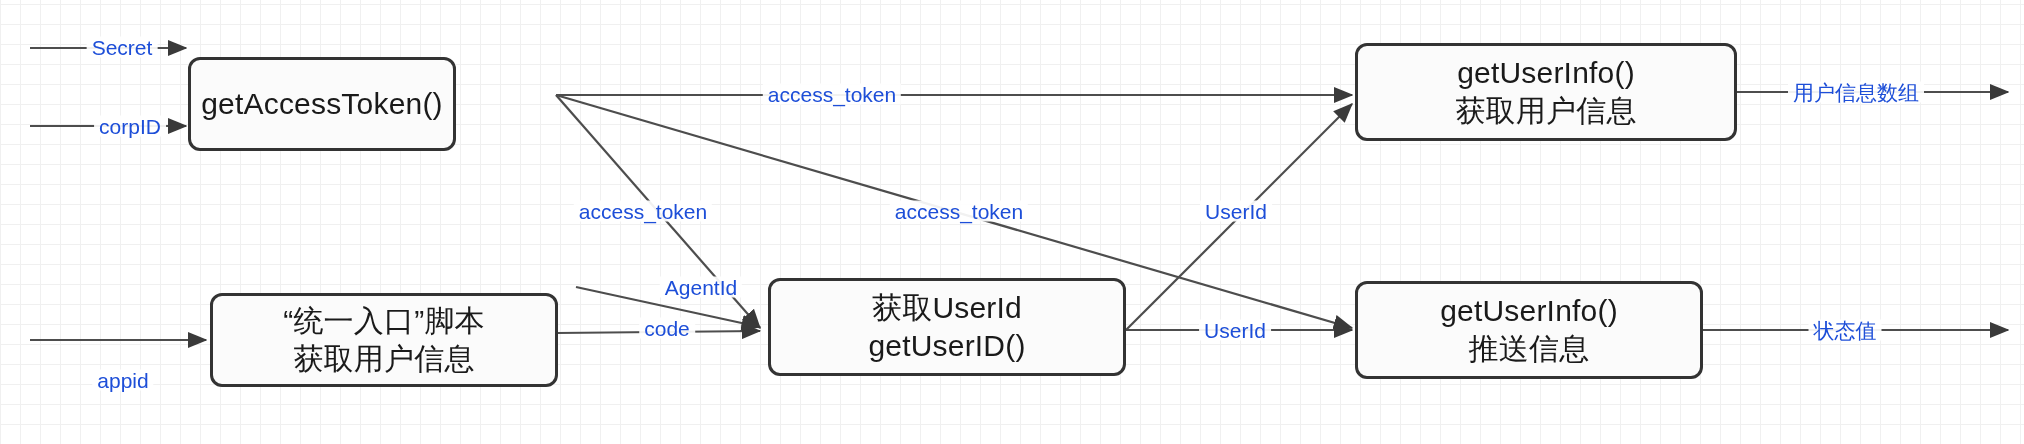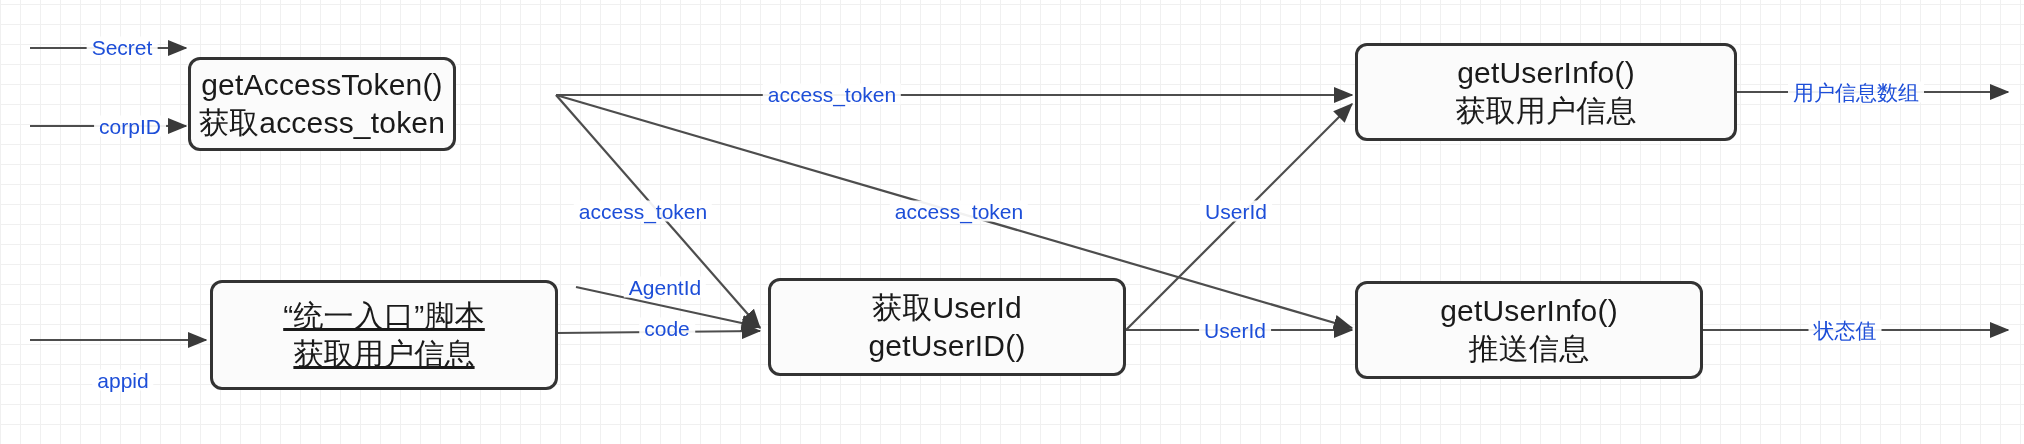--- a/index.html
+++ b/index.html
@@ -94,24 +94,23 @@
 
     <path class="edge-line" marker-end="url(#arrowhead)" d="M1126,330 L1352,330"></path>
 
     <path class="edge-line" marker-end="url(#arrowhead)" d="M1703,92 L2008,92"></path>
 
     <path class="edge-line" marker-end="url(#arrowhead)" d="M1703,330 L2008,330"></path>
   </svg>
 
   <div class="node-box" style="left:188px; top:57px; width:188px; height:0; width:268px; height:94px;">
     <div class="node-line">getAccessToken()</div>
-    <div class="node-line">获取access_token</div>
   </div>
 
-  <div class="node-box" style="left:210px; top:280px; width:348px; height:110px;text-decoration:underline;">
+  <div class="node-box" style="left:210px; top:293px; width:348px; height:94px;">
     <div class="node-line">“统一入口”脚本</div>
     <div class="node-line">获取用户信息</div>
   </div>
 
   <div class="node-box" style="left:768px; top:278px; width:358px; height:98px;">
     <div class="node-line">获取UserId</div>
     <div class="node-line">getUserID()</div>
   </div>
 
   <div class="node-box" style="left:1355px; top:43px; width:382px; height:98px;">
@@ -129,21 +128,21 @@
   <div class="edge-label" style="left:122px; top:126px;margin-left:8px;">corpID</div>
 
   <div class="edge-label" style="left:123px; top:340px;margin-top:40px;">appid</div>
 
   <div class="edge-label" style="left:832px; top:94px;">access_token</div>
 
   <div class="edge-label" style="left:643px; top:211px;">access_token</div>
 
   <div class="edge-label" style="left:959px; top:211px;">access_token</div>
 
-  <div class="edge-label" style="left:665px; top:287px;">AgentId</div>
+  <div class="edge-label" style="left:701px; top:287px;">AgentId</div>
 
   <div class="edge-label" style="left:667px; top:328px;">code</div>
 
   <div class="edge-label" style="left:1236px; top:211px;">UserId</div>
 
   <div class="edge-label" style="left:1235px; top:330px;">UserId</div>
 
   <div class="edge-label" style="left:1856px; top:92px;">用户信息数组</div>
 
   <div class="edge-label" style="left:1845px; top:330px;">状态值</div>

